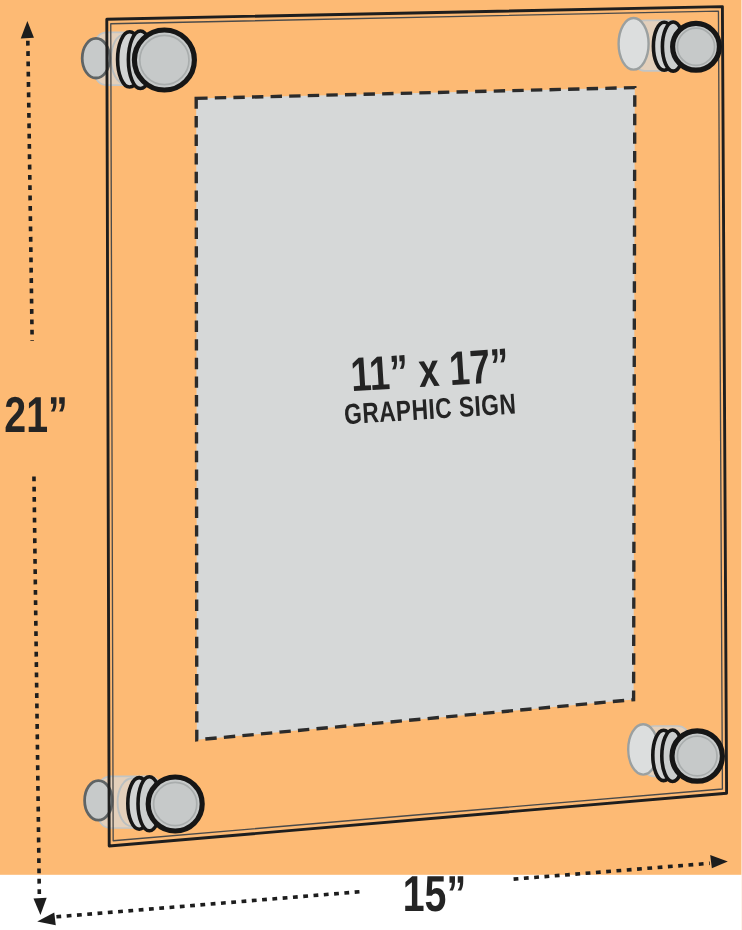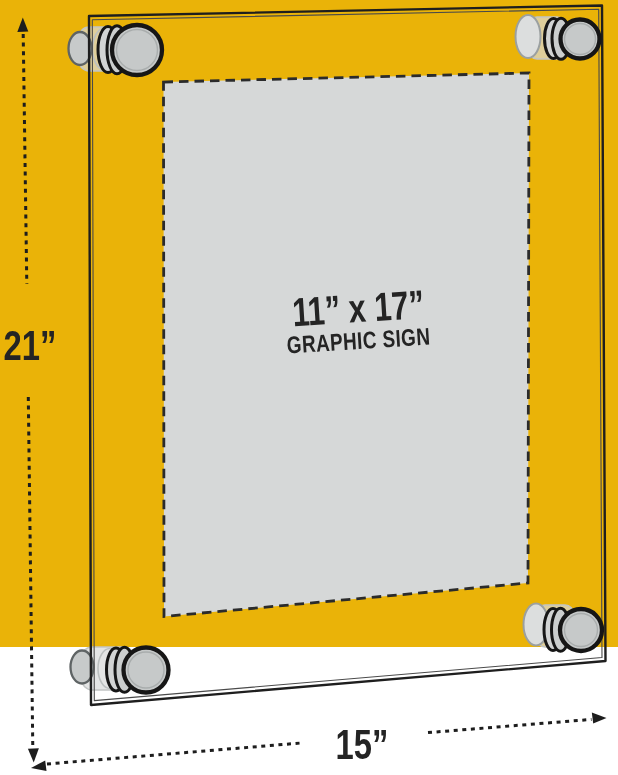--- a/index.html
+++ b/index.html
@@ -1,17 +1,17 @@
 <!DOCTYPE html>
 <html><head>
 <meta charset="utf-8">
 <style>
   html,body{margin:0;padding:0;background:#ffffff;}
   body{width:618px;height:775px;overflow:hidden;}
-  .stage{position:relative;width:618px;height:647px;background:#eab308;}
+  .stage{position:relative;width:618px;height:729px;background:#fdba74;}
   svg{display:block;}
   .dim-label{font:bold 42px "Liberation Sans", sans-serif;fill:#242424;}
   .sign-size{font:bold 40px "Liberation Sans", sans-serif;fill:#242424;}
   .sign-name{font:bold 24px "Liberation Sans", sans-serif;fill:#242424;letter-spacing:.5px;}
   .frame-line{fill:none;stroke:#1e1e1e;stroke-width:2.4;stroke-linejoin:round;stroke-linecap:round;}
   .frame-line-inner{fill:none;stroke:#4a4a4a;stroke-width:1.1;stroke-linejoin:round;}
   .dashline{fill:none;stroke:#1d1d1d;stroke-width:3;stroke-dasharray:4 4.6;}
   .arrowhead{fill:#1d1d1d;stroke:none;}
   .band{fill:#d8dada;fill-opacity:.7;stroke:#c2c5c5;stroke-width:1.4;}
   .ghost{fill:none;stroke:#bcc0c0;stroke-width:1.6;}

